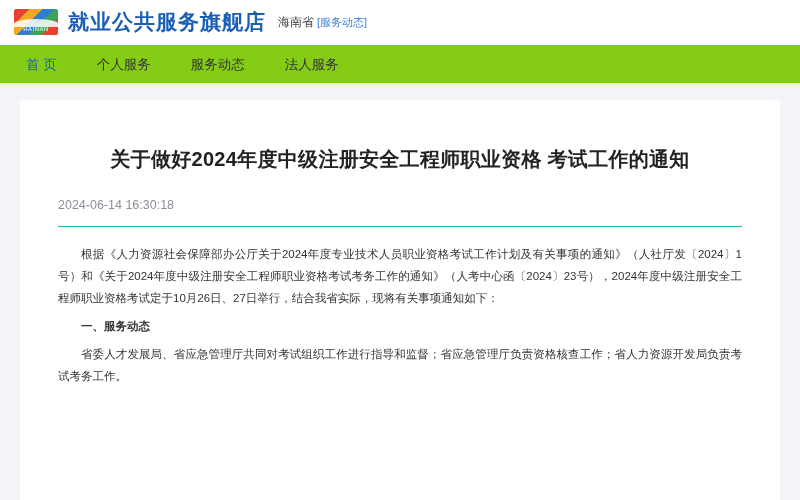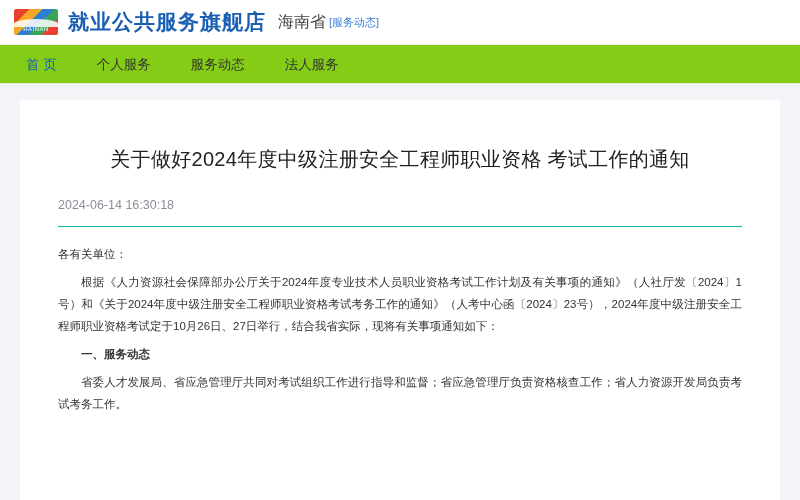--- a/index.html
+++ b/index.html
@@ -59,21 +59,21 @@
   }
   .site-title {
     font-size: 21px;
     font-weight: bold;
     color: #1a5fb4;
     margin-left: 10px;
     letter-spacing: 1px;
     white-space: nowrap;
   }
   .region {
-    font-size: 16px;
+    font-size: 12px;
     color: #444;
     margin-left: 12px;
     white-space: nowrap;
   }
   .region-switch {
     font-size: 11px;
     color: #3a7fd5;
     margin-left: 3px;
     cursor: pointer;
   }
@@ -106,21 +106,21 @@
   .article-card {
     width: 760px;
     margin: 0 auto;
     background: #ffffff;
     min-height: 430px;
     padding: 26px 38px 20px 38px;
     box-sizing: border-box;
   }
   .article-title {
     font-size: 20px;
-    font-weight: normal;
+    font-weight: bold;
     color: #222;
     text-align: center;
     line-height: 30px;
     margin: 18px 0 0 0;
     letter-spacing: .3px;
   }
   .article-date {
     font-size: 12.5px;
     color: #8a8f98;
     margin-top: 24px;
@@ -178,21 +178,20 @@
   </div>
 
   <div class="content-wrap">
     <div class="article-card">
 
       <div class="article-title">关于做好2024年度中级注册安全工程师职业资格 考试工作的通知</div>
       <div class="article-date">2024-06-14 16:30:18</div>
 
 
       <div class="body-text">
-        <p>各有关单位：</p>
         <p class="p-indent">根据《人力资源社会保障部办公厅关于2024年度专业技术人员职业资格考试工作计划及有关事项的通知》（人社厅发〔2024〕1号）和《关于2024年度中级注册安全工程师职业资格考试考务工作的通知》（人考中心函〔2024〕23号），2024年度中级注册安全工程师职业资格考试定于10月26日、27日举行，结合我省实际，现将有关事项通知如下：</p>
         <p class="section-head">一、服务动态</p>
         <p class="p-indent">省委人才发展局、省应急管理厅共同对考试组织工作进行指导和监督；省应急管理厅负责资格核查工作；省人力资源开发局负责考试考务工作。</p>
 
       </div>
 
     </div>
   </div>
 
 </div>

